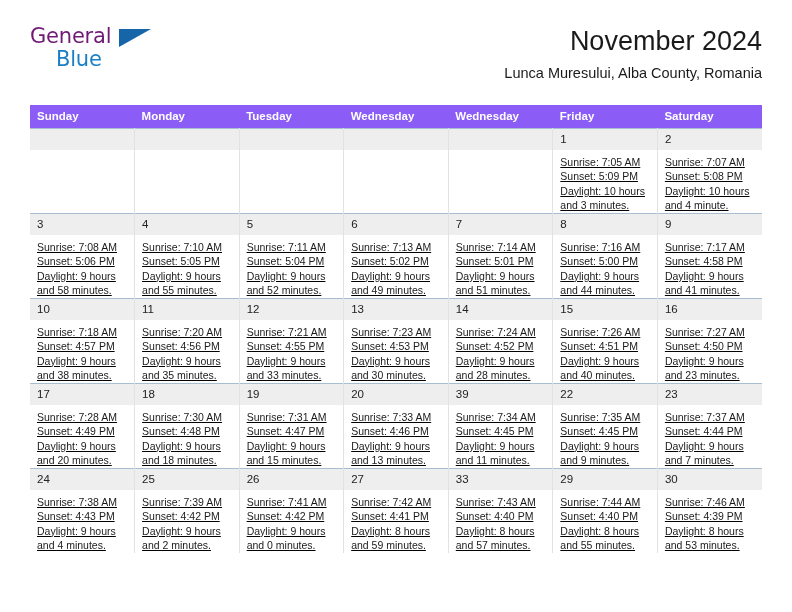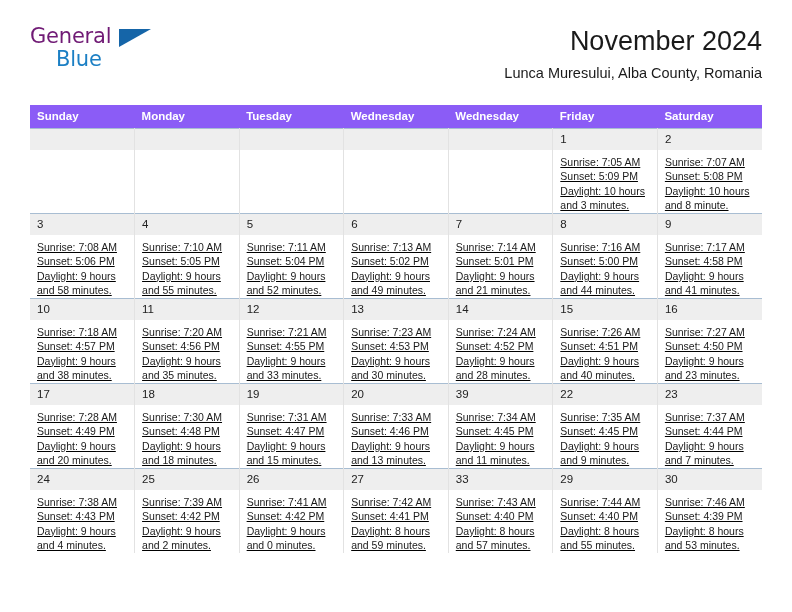--- a/index.html
+++ b/index.html
@@ -207,21 +207,21 @@
               <div>Daylight: 10 hours</div>
               <div>and 3 minutes.</div>
             </div>
           </td>
           <td class="day-cell">
             <span class="daynum">2</span>
             <div class="lines">
               <div>Sunrise: 7:07 AM</div>
               <div>Sunset: 5:08 PM</div>
               <div>Daylight: 10 hours</div>
-              <div>and 8 minute.</div>
+              <div>and 4 minute.</div>
             </div>
           </td>
         </tr>
         <tr class="week-row">
           <td class="day-cell">
             <span class="daynum">3</span>
             <div class="lines">
               <div>Sunrise: 7:08 AM</div>
               <div>Sunset: 5:06 PM</div>
               <div>Daylight: 9 hours</div>
@@ -254,21 +254,21 @@
               <div>Daylight: 9 hours</div>
               <div>and 49 minutes.</div>
             </div>
           </td>
           <td class="day-cell">
             <span class="daynum">7</span>
             <div class="lines">
               <div>Sunrise: 7:14 AM</div>
               <div>Sunset: 5:01 PM</div>
               <div>Daylight: 9 hours</div>
-              <div>and 21 minutes.</div>
+              <div>and 51 minutes.</div>
             </div>
           </td>
           <td class="day-cell">
             <span class="daynum">8</span>
             <div class="lines">
               <div>Sunrise: 7:16 AM</div>
               <div>Sunset: 5:00 PM</div>
               <div>Daylight: 9 hours</div>
               <div>and 44 minutes.</div>
             </div>

